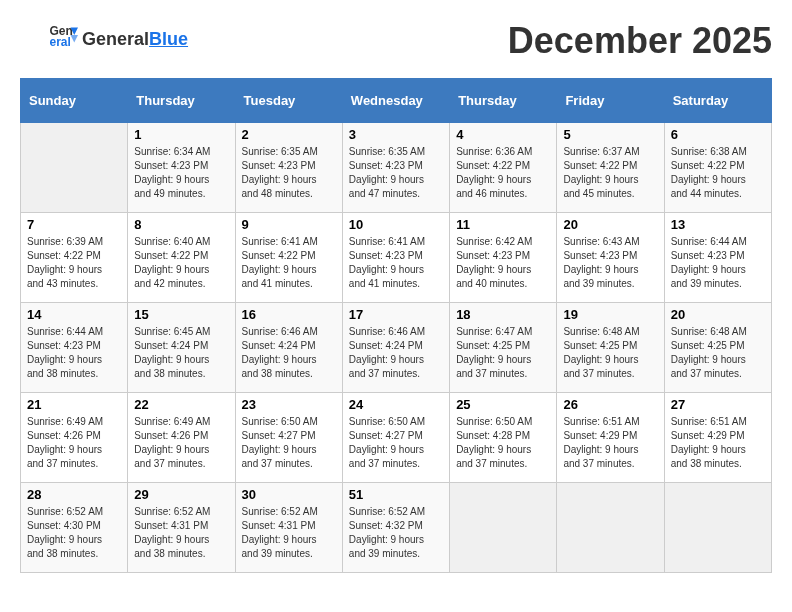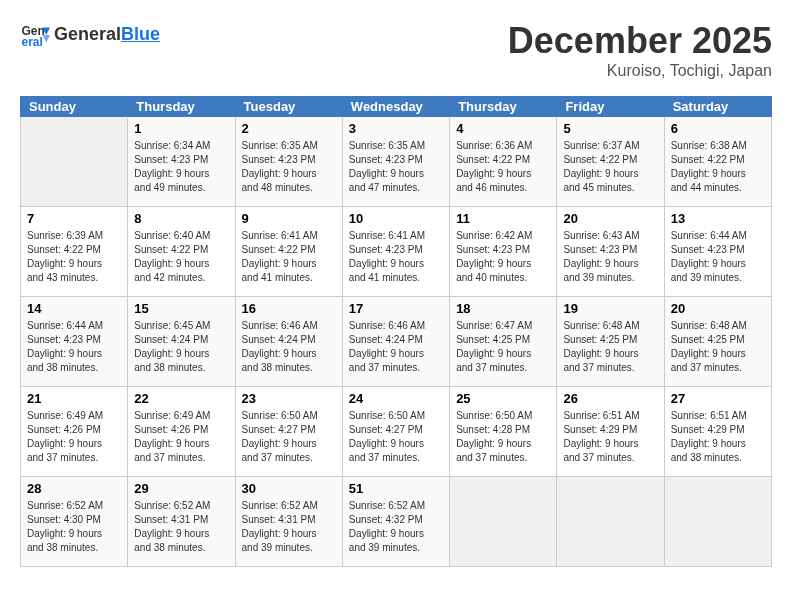--- a/index.html
+++ b/index.html
@@ -11,21 +11,22 @@
       padding: 20px;
     }
     .header {
       display: flex;
       justify-content: space-between;
       align-items: flex-start;
       margin-bottom: 16px;
     }
     .logo {
       display: flex;
-      align-items: center;
+      align-items: flex-end;
+      margin-left: 28px;
     }
     .logo-text {
       display: flex;
       font-size: 18px;
       font-weight: bold;
       color: #333;
       line-height: 1.1;
     }
     .logo-text span:first-child { color: #333; }
     .logo-blue { color: #1a73e8; text-decoration: underline; }
@@ -51,21 +52,21 @@
     table {
       width: 100%;
       border-collapse: collapse;
       font-size: 11px;
     }
     thead tr {
       background-color: #3d7abf;
       color: #fff;
     }
     thead th {
-      padding: 2px 8px;
+      padding: 14px 8px;
       text-align: left;
       font-size: 13px;
       font-weight: bold;
       border: 1px solid #3d7abf;
     }
     tbody tr {
       vertical-align: top;
     }
     tbody td {
       border: 1px solid #ccc;
@@ -103,21 +104,20 @@
       <polygon points="30,10 40,10 35,20" fill="#1a73e8"></polygon>
       <polygon points="30,20 40,20 35,30" fill="#1a73e8" opacity="0.6"></polygon>
     </svg>
     <div class="logo-text">
       <span>General</span>
       <span class="logo-blue">Blue</span>
     </div>
   </div>
   <div class="title-block">
     <h1>December 2025</h1>
-    <h2>Kuroiso, Tochigi, Japan</h2>
   </div>
 </div>
 
 <table>
   <thead>
     <tr>
     <th>Sunday</th>
         <th>Thursday</th>
         <th>Tuesday</th>
         <th>Wednesday</th>

